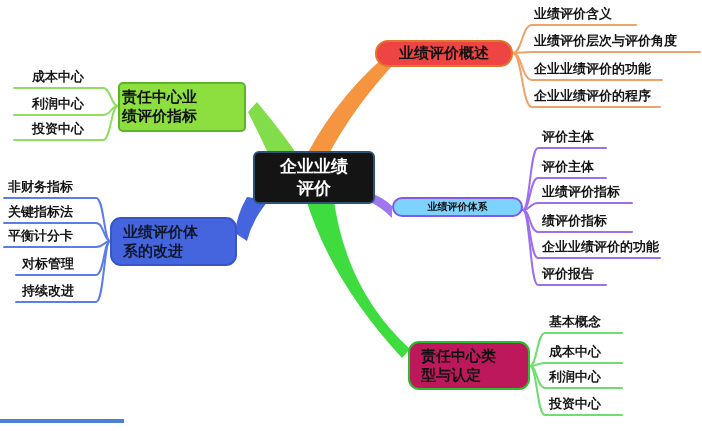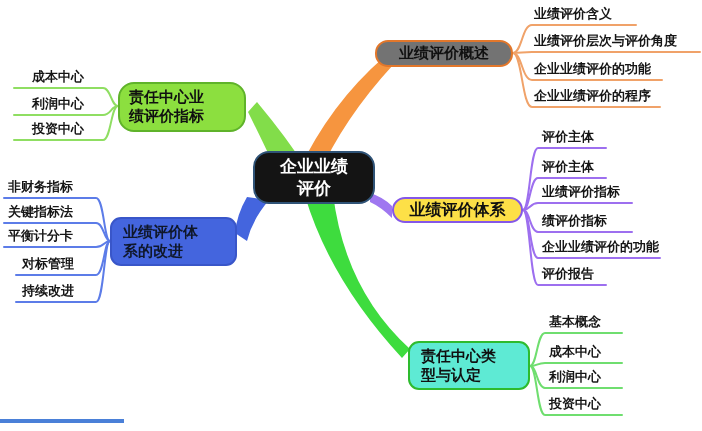--- a/index.html
+++ b/index.html
@@ -8,26 +8,26 @@
     overflow:hidden;font-family:"Liberation Sans","DejaVu Sans",sans-serif;
   }
   #wires{position:absolute;left:0;top:0;z-index:0;}
   .node{
     position:absolute;z-index:2;display:flex;align-items:center;justify-content:center;
     box-sizing:border-box;font-weight:bold;color:#101010;text-align:center;
   }
   .node .lbl{white-space:pre-line;line-height:1.25;}
   .center-node{
     left:253px;top:151px;width:122px;height:53px;background:#141414;
-    border:2px solid #2f5377;border-radius:16px;color:#ffffff;font-size:17px;
+    border:2px solid #2f5377;border-radius:6px;color:#ffffff;font-size:17px;
   }
-  .b-overview{left:375px;top:40px;width:138px;height:27px;background:#737373;border:2px solid #E2772B;border-radius:13px;font-size:15px;}
-  .b-system{left:392px;top:197px;width:131px;height:26px;background:#fde047;border:2px solid #8457E8;border-radius:13px;font-size:16px;}
-  .b-rctypes{left:408px;top:341px;width:122px;height:49px;background:#5eead4;border:2px solid #2EBB2E;border-radius:11px;font-size:15px;justify-content:flex-start;padding-left:11px;text-align:left;}
-  .b-rcind{left:118px;top:82px;width:128px;height:50px;background:#8CDF3F;border:2px solid #5FB32A;border-radius:16px;font-size:15px;justify-content:flex-start;padding-left:9px;text-align:left;}
+  .b-overview{left:375px;top:40px;width:138px;height:27px;background:#ef4444;border:2px solid #E2772B;border-radius:13px;font-size:15px;}
+  .b-system{left:392px;top:197px;width:131px;height:20px;background:#7dd3fc;border:2px solid #8457E8;border-radius:13px;font-size:10px;}
+  .b-rctypes{left:408px;top:341px;width:122px;height:49px;background:#be185d;border:2px solid #2EBB2E;border-radius:11px;font-size:15px;justify-content:flex-start;padding-left:11px;text-align:left;}
+  .b-rcind{left:118px;top:82px;width:128px;height:50px;background:#8CDF3F;border:2px solid #5FB32A;border-radius:5px;font-size:15px;justify-content:flex-start;padding-left:2px;text-align:left;}
   .b-improve{left:110px;top:217px;width:127px;height:49px;background:#4465DE;border:2px solid #3956C9;border-radius:11px;font-size:15px;color:#0f172a;justify-content:flex-start;padding-left:11px;text-align:left;}
   .child-label{
     position:absolute;z-index:2;font-size:13px;font-weight:bold;color:#161616;
     white-space:nowrap;line-height:1.2;text-align:center;
   }
   .corner-bar{position:absolute;left:0;top:419px;width:124px;height:4px;background:#4A80D8;z-index:2;}
 </style>
 </head>
 <body>
 

